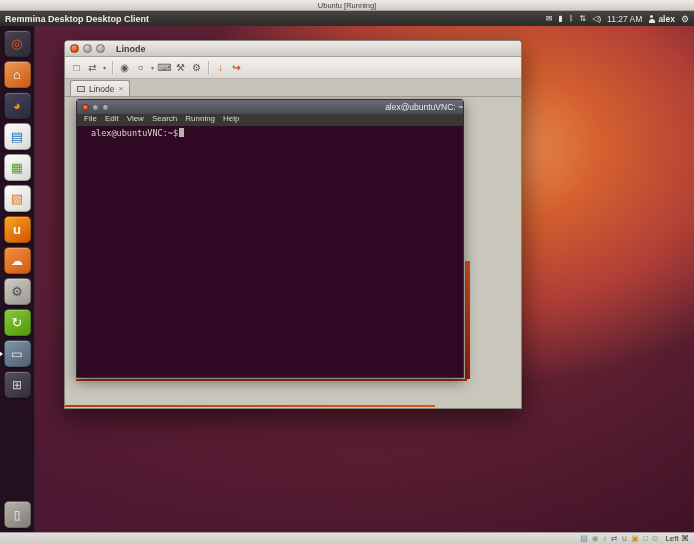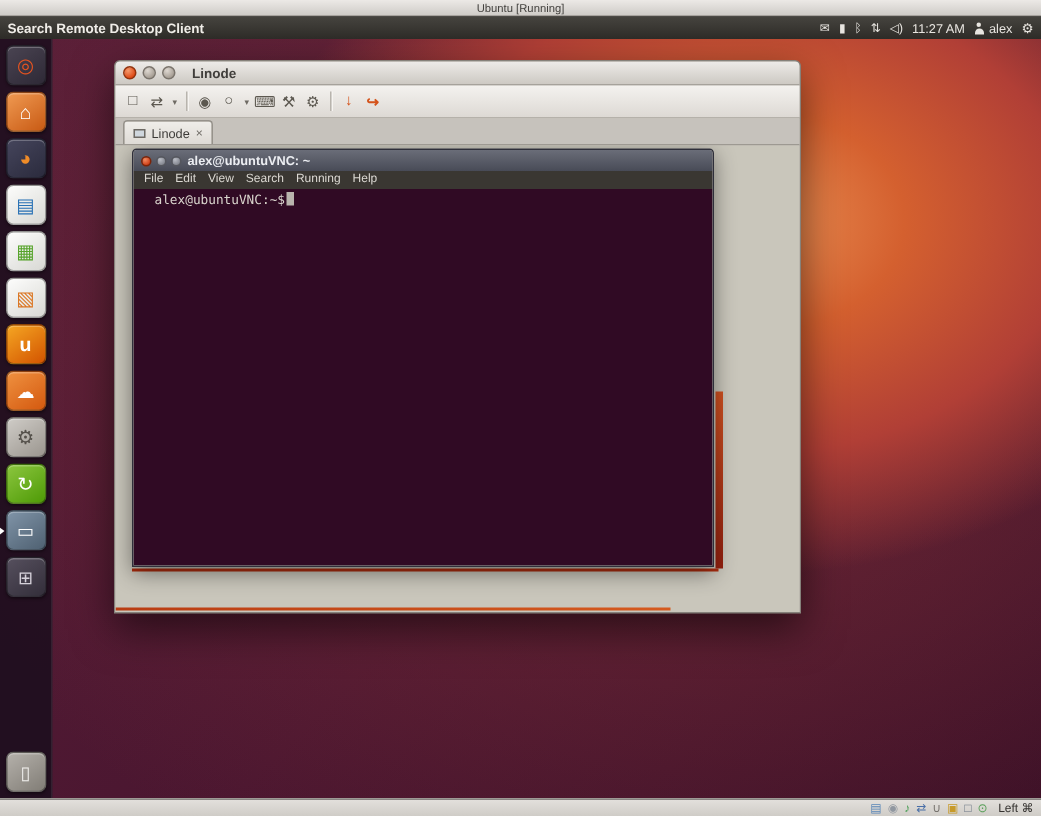--- a/index.html
+++ b/index.html
@@ -31,21 +31,21 @@
   #panel{
     position:absolute;top:11px;left:0;right:0;height:15px;
     background:linear-gradient(#46443f,#2d2b27);
     display:flex;align-items:center;justify-content:space-between;
     color:#e8e5e0;
   }
   .app-title{font-size:9px;font-weight:bold;color:#f0ede8;padding-left:5px;}
   .tray{display:flex;align-items:center;gap:6px;padding-right:5px;}
   .tray-ico{font-size:8px;color:#e8e5e0;line-height:1;}
   .clock{font-size:8.5px;}
-  .user-menu{display:flex;align-items:center;gap:3px;}
+  .user-menu{display:flex;align-items:center;gap:3px;font-weight:bold;}
   .person{width:7px;height:8px;position:relative;display:inline-block;}
   .person::before{content:"";position:absolute;left:2px;top:0;width:3px;height:3px;border-radius:50%;background:#e8e5e0;}
   .person::after{content:"";position:absolute;left:0.5px;top:4px;width:6px;height:4px;border-radius:3px 3px 0 0;background:#e8e5e0;}
   .uname{font-size:8.5px;}
   .session-gear{font-size:9px;}
   
   #desktop{
     position:absolute;top:26px;bottom:12px;left:0;right:0;overflow:hidden;
     background-color:#4a1630;
     background-image:
@@ -81,21 +81,21 @@
   .li-impress{background:linear-gradient(145deg,#fdfdfc,#d8d8d4);color:#db7623;}
   .li-usc{background:linear-gradient(145deg,#f5a623,#d35400);font-weight:bold;}
   .li-one{background:linear-gradient(145deg,#ef9140,#d4590f);font-size:12px;}
   .li-settings{background:linear-gradient(145deg,#cfccc7,#9b968f);color:#55514b;}
   .li-updater{background:linear-gradient(145deg,#8cc63f,#4e9a06);}
   .li-remmina{background:linear-gradient(145deg,#8094a8,#4f6172);font-size:12px;}
   .li-workspace{background:linear-gradient(145deg,#56505e,#332e3a);color:#d5d1da;font-size:12px;}
   .li-trash{background:linear-gradient(145deg,#b5b1ab,#817d76);color:#f0efec;font-size:12px;margin-top:auto;}
   
   #remmina{
-    position:absolute;left:76px;top:14px;width:458px;height:369px;
+    position:absolute;left:64px;top:14px;width:458px;height:369px;
     display:flex;flex-direction:column;background:#d6d2cd;
     border:1px solid #85817a;border-radius:4px 4px 0 0;box-sizing:border-box;
     box-shadow:0 10px 28px rgba(0,0,0,.55);z-index:3;
   }
   .rm-titlebar{
     height:15px;flex:none;position:relative;
     background:linear-gradient(#edebe8,#cdc9c3);
     border-bottom:1px solid #a6a29b;border-radius:3px 3px 0 0;
     display:flex;align-items:center;
   }
@@ -133,41 +133,41 @@
     background:linear-gradient(90deg,#b93c12,#d55a1e);}
   
   .term{
     position:absolute;left:11px;top:2px;width:388px;height:279px;
     display:flex;flex-direction:column;overflow:hidden;box-sizing:border-box;
     border:1px solid #2f2f3a;border-radius:3px 3px 0 0;
     box-shadow:0 4px 14px rgba(0,0,0,.45);
   }
   .term-titlebar{height:14px;flex:none;position:relative;display:flex;align-items:center;
     background:linear-gradient(#6a6d78,#484b57);}
-  .term-title{position:absolute;left:0;right:0;text-align:left;font-size:8.5px;
-    color:#eceef2;font-weight:bold;pointer-events:none;margin-left:36px;}
+  .term-title{position:absolute;left:0;right:0;text-align:right;font-size:8.5px;
+    color:#eceef2;font-weight:normal;pointer-events:none;margin-left:36px;}
   .tbtn{width:7px;height:7px;border-radius:50%;margin-left:3px;box-sizing:border-box;z-index:1;flex:none;}
   .tbtn.first{margin-left:5px;}
   .tbtn-close{background:radial-gradient(circle at 35% 30%,#f08a60,#cf4018 75%);border:1px solid #7c2408;}
   .tbtn-plain{background:radial-gradient(circle at 35% 30%,#b9bcc4,#83868f 75%);border:1px solid #55575e;}
   .term-menubar{height:12px;flex:none;background:#3a3732;display:flex;align-items:flex-start;padding-left:3px;}
   .term-menu-item{font-size:8px;color:#dcd9d3;padding:0 4px;}
   .term-screen{flex:1;background:#300a24;padding:2px 14px;
     font-family:"DejaVu Sans Mono",monospace;font-size:8.5px;color:#d9d4cd;}
   .cursor{display:inline-block;width:5px;height:9px;background:#b9b4ad;vertical-align:-1px;margin-left:1px;}
 </style>
 </head>
 <body>
 
 <div id="vbox-titlebar">
   <span>Ubuntu [Running]</span>
 </div>
 
 <div id="panel">
-  <span class="app-title">Search Remote Desktop Client</span>
+  <span class="app-title">Remmina Desktop Desktop Client</span>
   <div class="tray">
     <span class="tray-ico">✉</span>
     <span class="tray-ico">▮</span>
     <span class="tray-ico">ᛒ</span>
     <span class="tray-ico">⇅</span>
     <span class="tray-ico">◁)</span>
     <span class="clock">11:27 AM</span>
     <span class="user-menu">
       <span class="person"></span>
       <span class="uname">alex</span>

